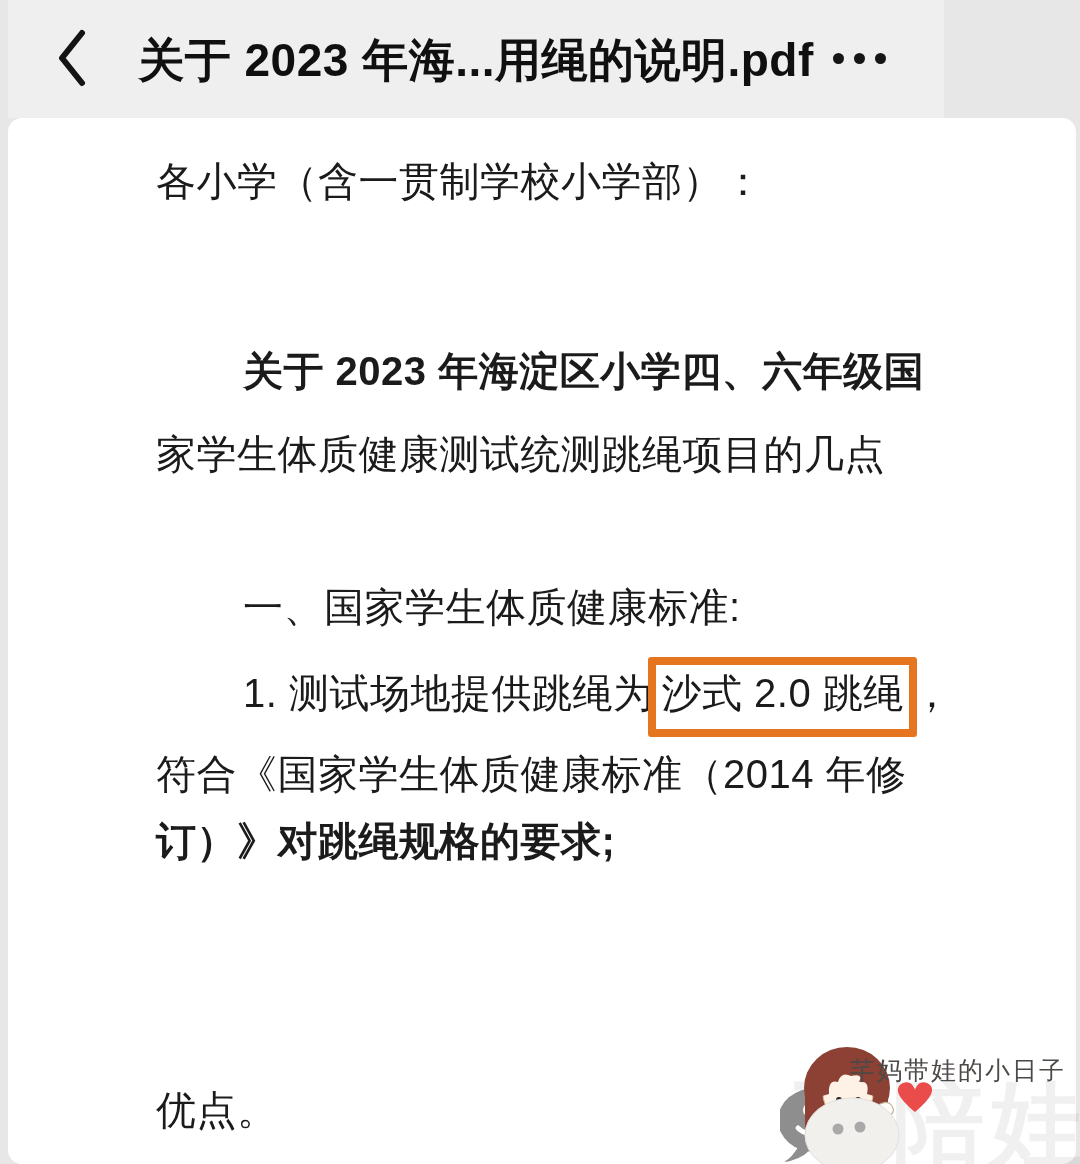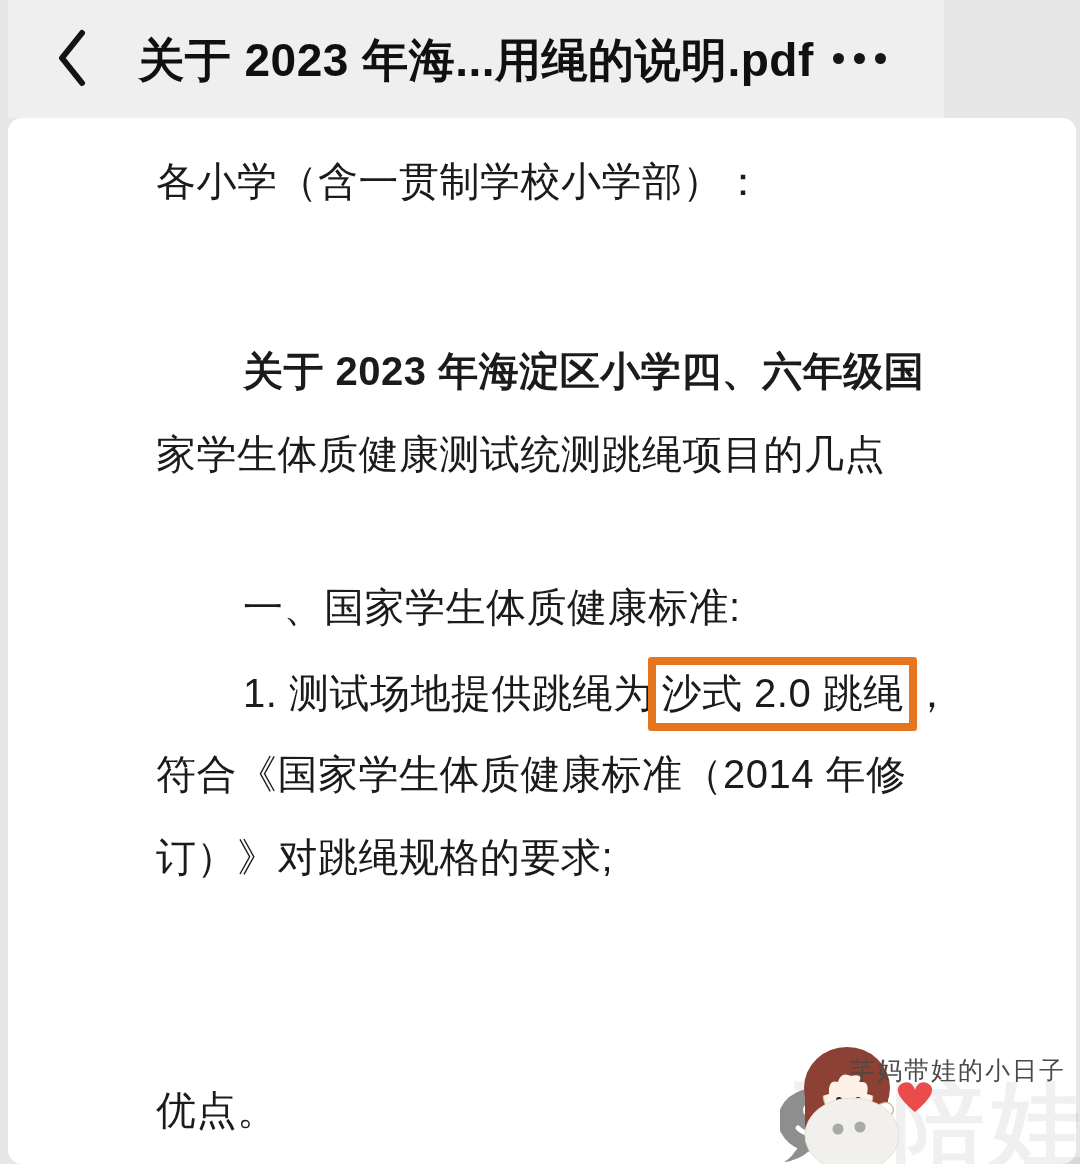--- a/index.html
+++ b/index.html
@@ -45,29 +45,29 @@
     font-size:40px;font-weight:500;color:var(--text_color);letter-spacing:0.5px;
   }
   
   .l0 {top:40px;  left:148px;}
   .l1 {top:230px; left:235px;font-weight:bold;}
   .l2 {top:301px; left:148px;margin-top:12px;}
   .l3 {top:381px; left:148px;}
   .l4 {top:466px; left:235px;}
   .lh {top:552px; left:235px;}
   .l5 {top:633px; left:148px;}
-  .l6 {top:716px; left:148px;}
+  .l6 {top:700px; left:148px;font-weight:bold;}
   .l7 {top:799px; left:235px;}
   .l8 {top:884px; left:148px;}
   .l9 {top:969px; left:148px;}
 
   .hlbox{
     border:8px solid var(--highlight_border);
     border-radius:3px;
-    padding:6px 5px 8px 5px;
+    padding:6px 5px 14px 5px;
     margin:-6px -5px -10px -5px;
   }
 
   
   .logo-watermark{
     position:absolute;right:-12px;bottom:-22px;
     font-size:92px;font-weight:700;letter-spacing:6px;white-space:nowrap;
     color:#000;opacity:0.055;
   }
   .byline{

